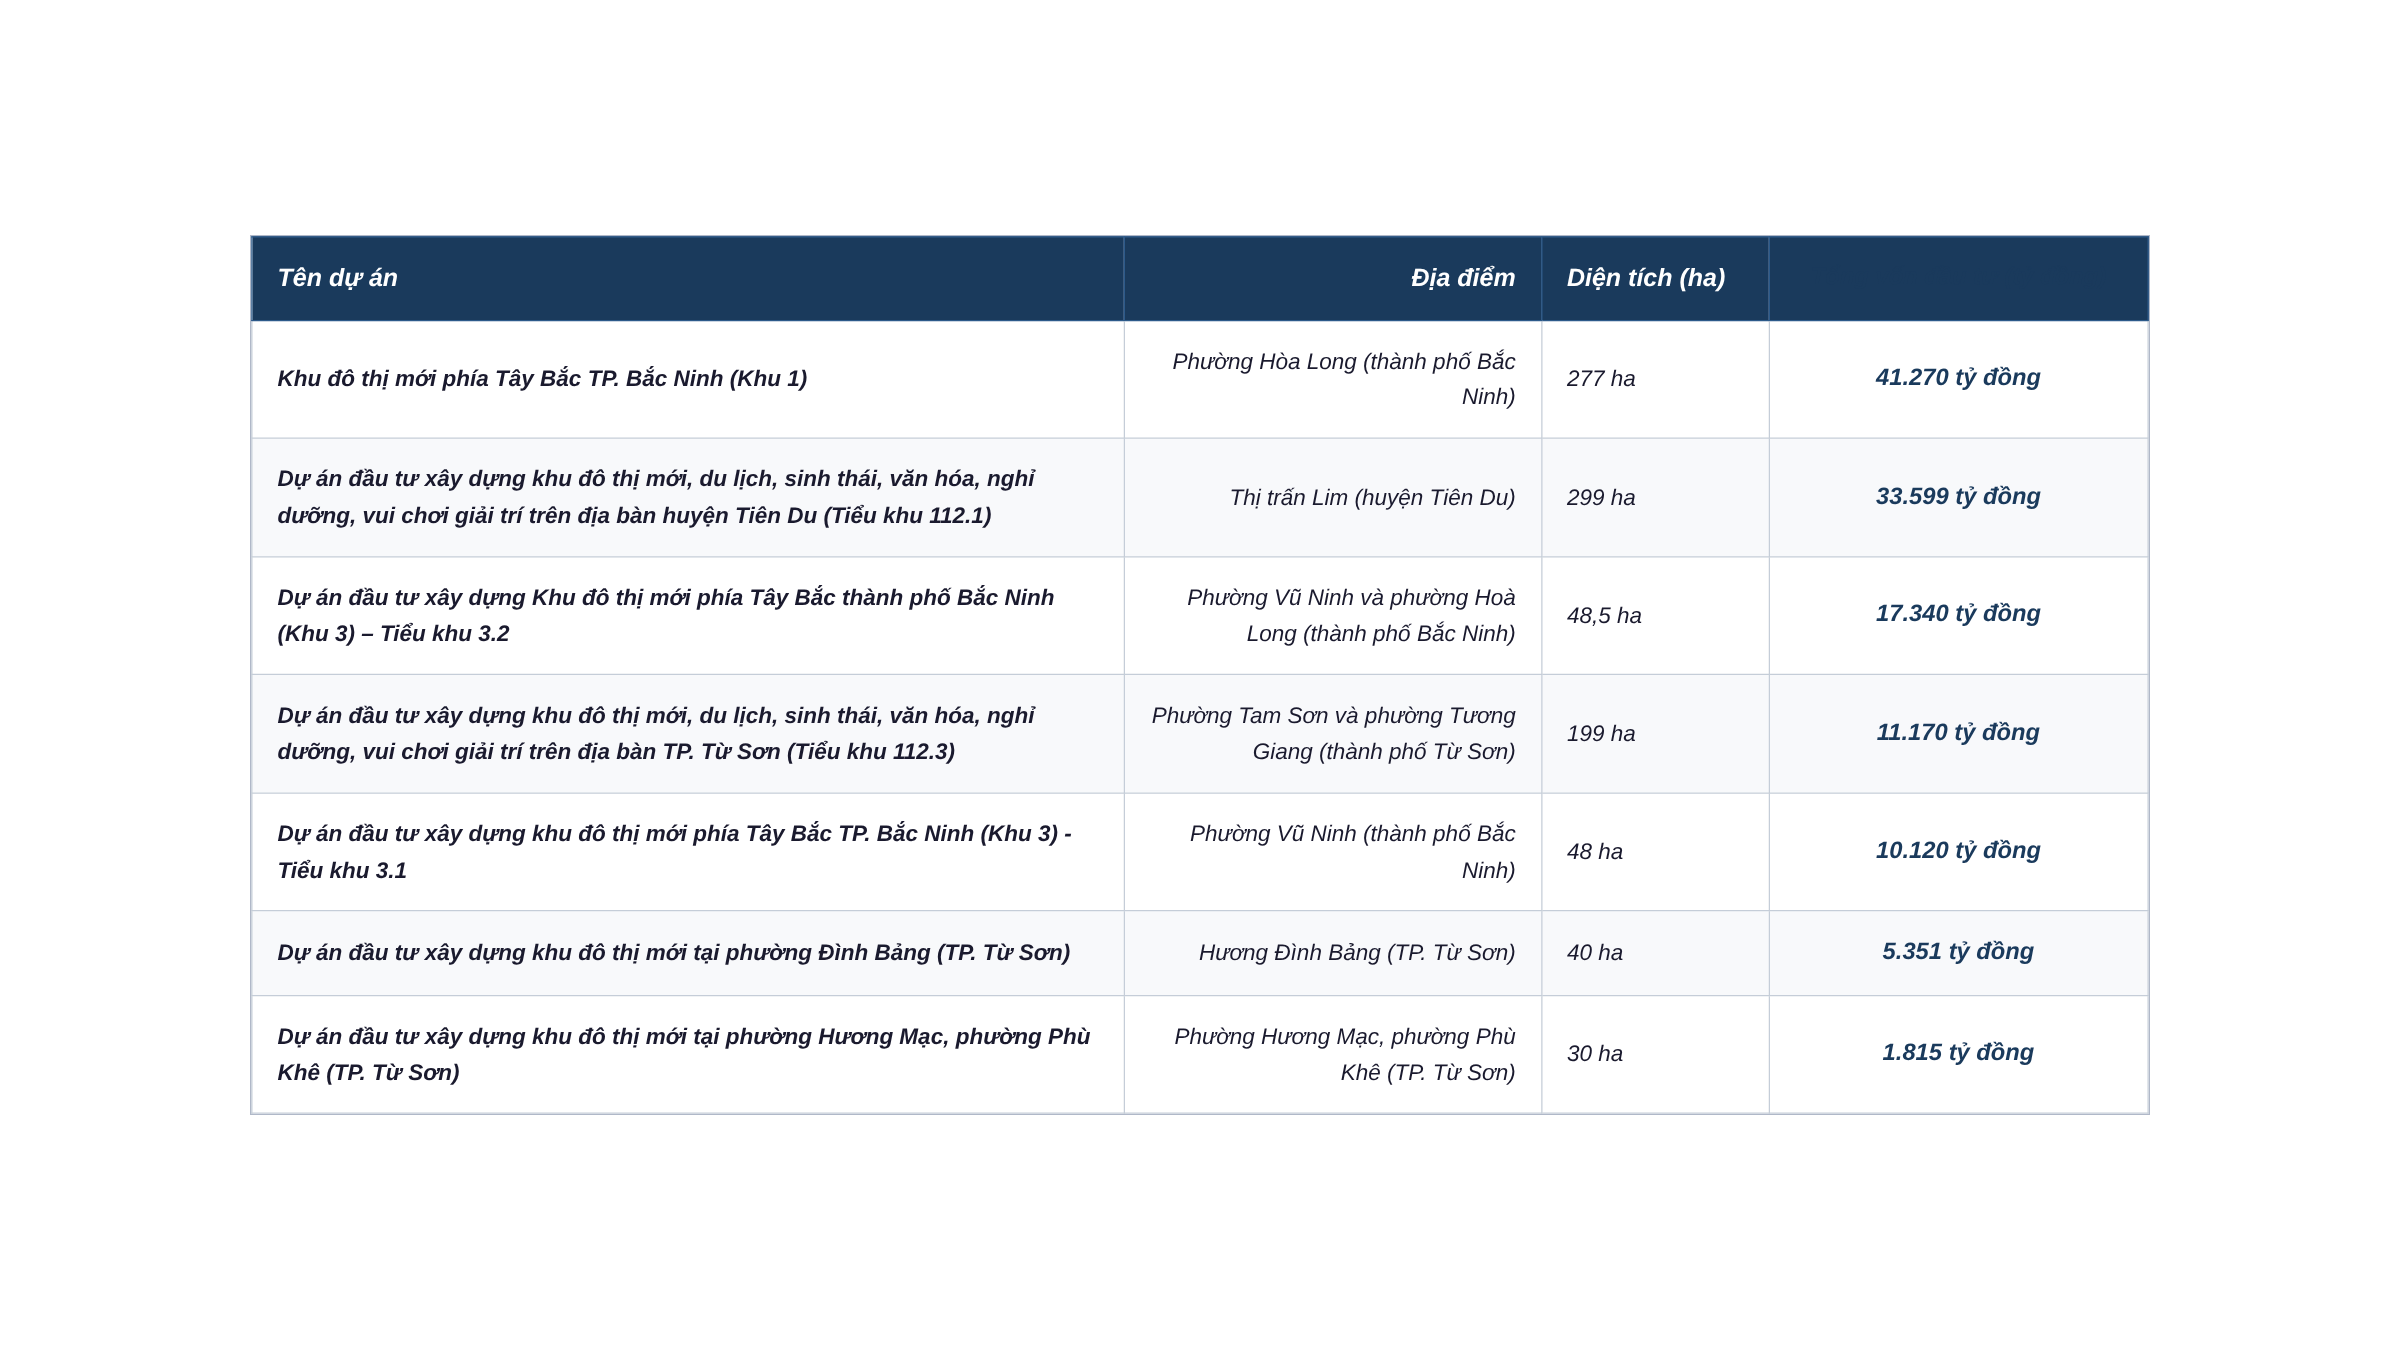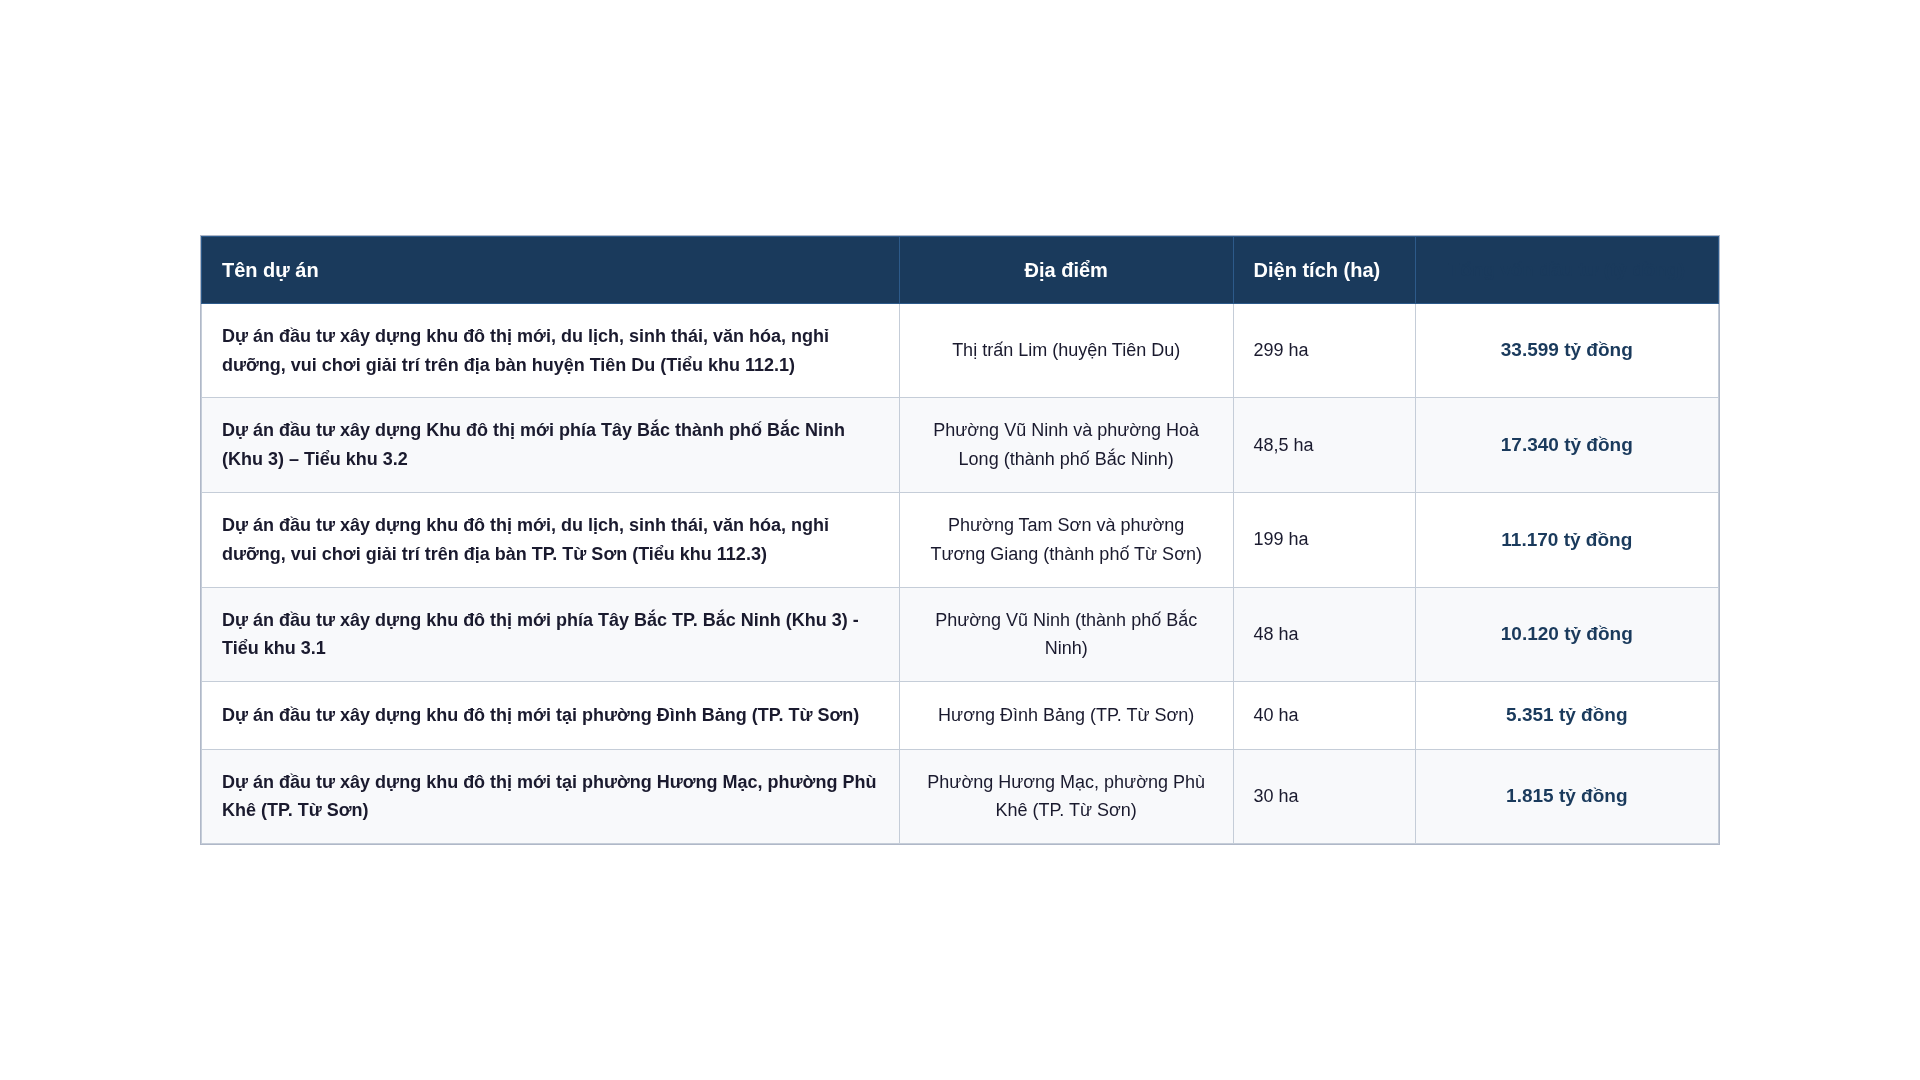--- a/index.html
+++ b/index.html
@@ -22,20 +22,21 @@
       width: 1520px;
       border: 1px solid #b0b8c8;
       border-collapse: collapse;
     }
 
     table {
       width: 100%;
       border-collapse: collapse;
       font-size: 18px;
       line-height: 1.5;
+      font-style: italic;
     }
 
     thead tr {
       background-color: #1a3a5c;
       color: #ffffff;
     }
 
     thead th {
       padding: 18px 20px;
       text-align: center;
@@ -64,21 +65,21 @@
     }
 
     .col-name {
       width: 46%;
       font-weight: bold;
       text-align: left;
     }
 
     .col-location {
       width: 22%;
-      text-align: center;
+      text-align: right;
     }
 
     .col-area {
       width: 12%;
       text-align: left;
     }
 
     .col-investment {
       width: 20%;
       text-align: center;
@@ -96,20 +97,26 @@
       <tr>
         <th class="col-name">Tên dự án</th>
         <th class="col-location">Địa điểm</th>
         <th class="col-area">Diện tích (ha)</th>
         <th class="col-investment">
           <span>Tổng vốn đầu tư (tỷ đồng)</span>
         </th>
       </tr>
     </thead>
     <tbody id="table-body">
+    <tr>
+          <td class="col-name">Khu đô thị mới phía Tây Bắc TP. Bắc Ninh (Khu 1)</td>
+          <td class="col-location">Phường Hòa Long (thành phố Bắc Ninh)</td>
+          <td class="col-area">277 ha</td>
+          <td class="col-investment">41.270 tỷ đồng</td>
+        </tr>
         <tr>
           <td class="col-name">Dự án đầu tư xây dựng khu đô thị mới, du lịch, sinh thái, văn hóa, nghỉ dưỡng, vui chơi giải trí trên địa bàn huyện Tiên Du (Tiểu khu 112.1)</td>
           <td class="col-location">Thị trấn Lim (huyện Tiên Du)</td>
           <td class="col-area">299 ha</td>
           <td class="col-investment">33.599 tỷ đồng</td>
         </tr>
         <tr>
           <td class="col-name">Dự án đầu tư xây dựng Khu đô thị mới phía Tây Bắc thành phố Bắc Ninh (Khu 3) – Tiểu khu 3.2</td>
           <td class="col-location">Phường Vũ Ninh và phường Hoà Long (thành phố Bắc Ninh)</td>
           <td class="col-area">48,5 ha</td>

